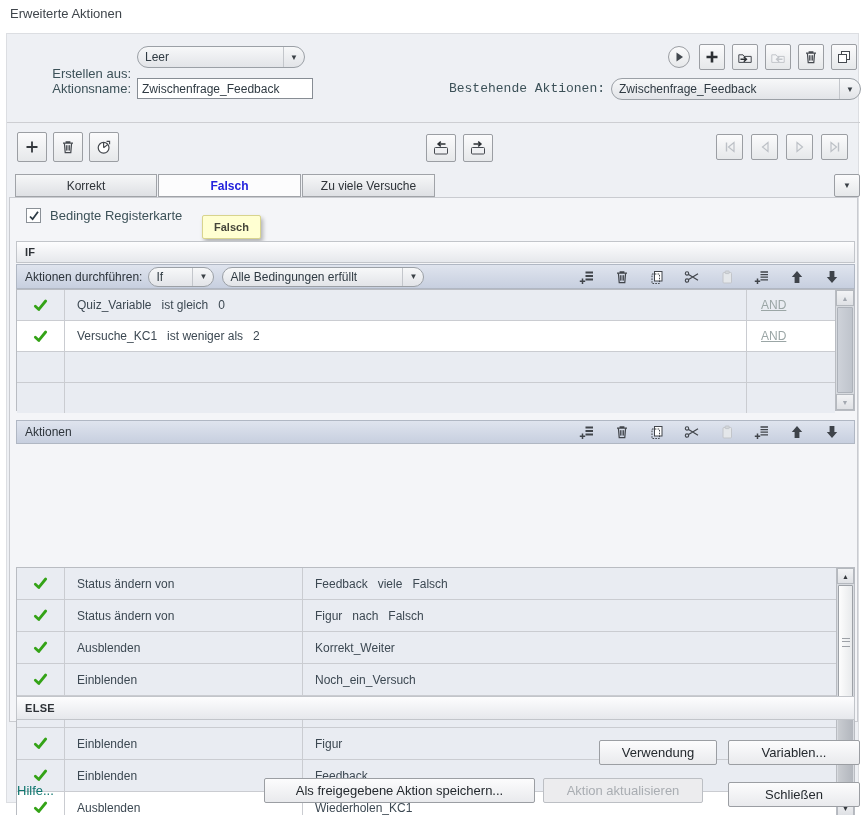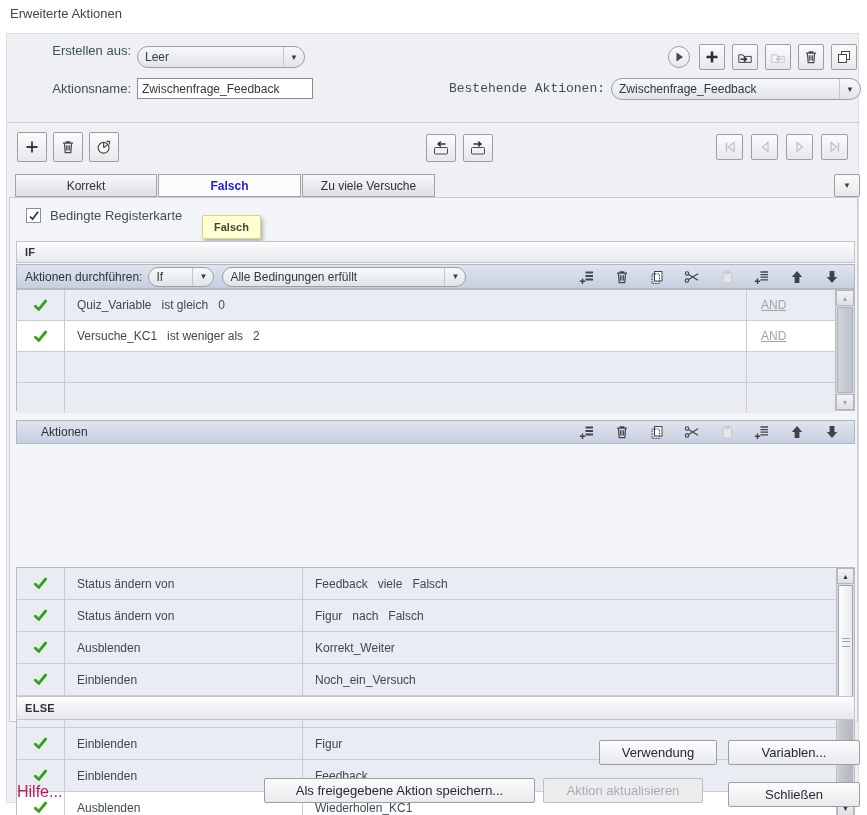--- a/index.html
+++ b/index.html
@@ -67,32 +67,32 @@
 
   
   .vsb{position:absolute;top:0;bottom:0;box-sizing:border-box;border-left:1px solid #b9bcc2;}
   .vsb .sarr{position:absolute;left:0;right:0;height:16px;display:flex;align-items:center;justify-content:center;
              font-size:7px;background:linear-gradient(#f2f3f5,#dfe1e5);border:1px solid #b4b8be;box-sizing:border-box;}
   .vsb .top{top:0;} .vsb .bot{bottom:0;}
 
   .grip{width:8px;height:7px;border-top:1px solid #9da1a7;border-bottom:1px solid #9da1a7;position:relative;}
   .grip:before{content:"";position:absolute;left:0;right:0;top:2px;border-top:1px solid #9da1a7;}
 
-  .hlink{font-size:16px;color:#be185d;cursor:pointer;}
+  .hlink{font-size:13px;color:#0f766e;cursor:pointer;}
   svg{display:block;}
 </style>
 </head>
 <body>
 
 <div class="stage">
   <div class="abs dlg-title">Erweiterte Aktionen</div>
 
   <div class="abs panel">
 
-    <div class="abs lbl r" style="left:14px;top:9px;width:110px;">Erstellen aus:</div>
+    <div class="abs lbl r" style="left:14px;top:32px;width:110px;">Erstellen aus:</div>
     <div class="abs combo" style="left:130px;top:12px;width:168px;height:22px;">
       <div class="val">Leer</div>
       <div class="arr">▼</div>
     </div>
 
     <div class="abs sqbtn roundbtn" style="left:661px;top:12px;width:22px;height:22px;">
       <span>
         <svg width="12" height="12" viewBox="0 0 12 12">
             <polygon points="3.5,1.5 10,6 3.5,10.5" fill="#43484e"></polygon>
           </svg>
@@ -247,21 +247,21 @@
       <div class="abs barlight" style="left:6px;top:43px;width:839px;height:22px;">
         <span>IF</span>
       </div>
 
       <div class="abs barblue" style="left:6px;top:66px;width:839px;height:25px;">
         <span style="padding-left:8px;">Aktionen durchführen:</span>
         <div class="combo" style="width:66px;height:20px;margin-left:6px;">
           <div class="val">If</div>
           <div class="arr">▼</div>
         </div>
-        <div class="combo" style="width:244px;height:20px;margin-left:8px;">
+        <div class="combo" style="width:202px;height:20px;margin-left:8px;">
           <div class="val">Alle Bedingungen erfüllt</div>
           <div class="arr">▼</div>
         </div>
         <div class="rowtools">
             <div class="ric">
               <span>
                 <svg width="16" height="16" viewBox="0 0 16 16">
                   <path d="M6.5 3.5 H14 M6.5 7 H14 M6.5 10.5 H14" stroke="#41454b" stroke-width="1.8"></path>
                   <path d="M3.5 9.5 V15 M0.8 12.2 H6.2" stroke="#41454b" stroke-width="1.5"></path>
                 </svg>
@@ -362,21 +362,21 @@
               <span style="color:#a3a8b0;">▲</span>
             </div>
           <div class="abs" style="left:1px;right:1px;top:17px;bottom:17px;background:linear-gradient(90deg,#ced2d9,#bfc4cc);border:1px solid #adb2ba;border-radius:1px;"></div>
           <div class="sarr bot">
               <span style="color:#a3a8b0;">▼</span>
             </div>
         </div>
       </div>
 
       <div class="abs barblue" style="left:6px;top:222px;width:839px;height:24px;">
-        <span style="padding-left:24px;">Aktionen</span>
+        <span style="padding-left:8px;">Aktionen</span>
         <div class="rowtools">
             <div class="ric">
               <span>
                 <svg width="16" height="16" viewBox="0 0 16 16">
                   <path d="M6.5 3.5 H14 M6.5 7 H14 M6.5 10.5 H14" stroke="#41454b" stroke-width="1.8"></path>
                   <path d="M3.5 9.5 V15 M0.8 12.2 H6.2" stroke="#41454b" stroke-width="1.5"></path>
                 </svg>
               </span>
             </div>
             <div class="ric">

